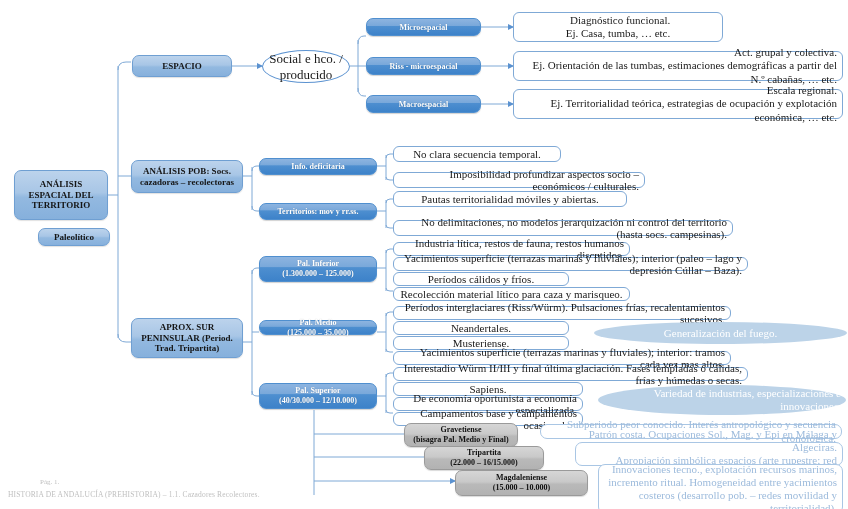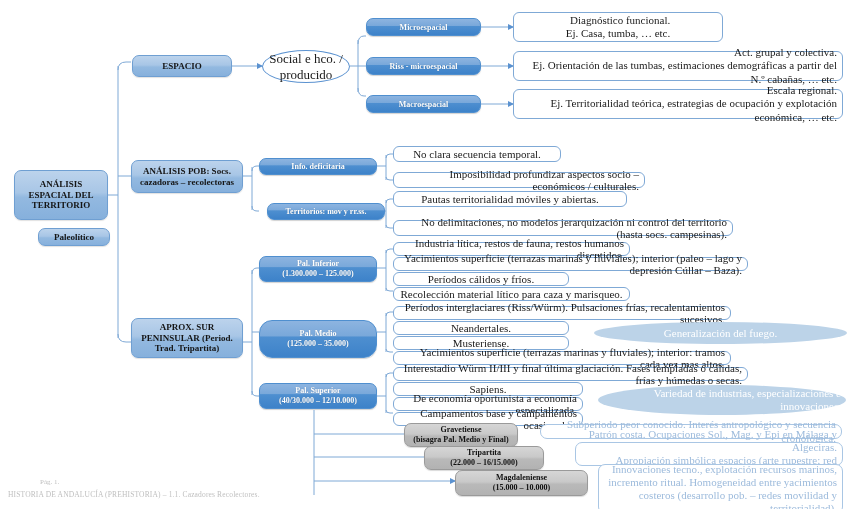--- a/index.html
+++ b/index.html
@@ -202,21 +202,21 @@
 Ej. Territorialidad teórica, estrategias de ocupación y explotación económica, … etc.</span>
   </div>
 
   <div class="node blue-lite t9 lh12 pad" style="left:131px;top:160px;width:112px;height:33px;">
     <span>ANÁLISIS POB: Socs. cazadoras – recolectoras</span>
   </div>
 
   <div class="node blue t8 pad" style="left:259px;top:158px;width:118px;height:17px;">
     <span>Info. deficitaria</span>
   </div>
-  <div class="node blue t8 pad" style="left:259px;top:203px;width:118px;height:17px;margin-left:8px;">
+  <div class="node blue t8 pad" style="left:259px;top:203px;width:118px;height:17px;">
     <span>Territorios: mov y rr.ss.</span>
   </div>
 
   <div class="node white t75 pad" style="left:393px;top:146px;width:168px;height:16px;">
     <span>No clara secuencia temporal.</span>
   </div>
   <div class="node white t75 pad" style="left:393px;top:172px;width:252px;height:16px;">
     <span>Imposibilidad profundizar aspectos socio – económicos / culturales.</span>
   </div>
   <div class="node white t75 pad" style="left:393px;top:191px;width:234px;height:16px;">
@@ -240,21 +240,21 @@
   <div class="node white t75 pad" style="left:393px;top:257px;width:355px;height:14px;">
     <span>Yacimientos superficie (terrazas marinas y fluviales); interior (paleo – lago y depresión Cúllar – Baza).</span>
   </div>
   <div class="node white t75 pad" style="left:393px;top:272px;width:176px;height:14px;">
     <span>Períodos cálidos y fríos.</span>
   </div>
   <div class="node white t75 pad" style="left:393px;top:287px;width:237px;height:14px;">
     <span>Recolección material lítico para caza y marisqueo.</span>
   </div>
 
-  <div class="node blue t8 lh12 pad" style="left:259px;top:320px;width:118px;height:38px;flex-direction:column;border-radius:13px;">
+  <div class="node blue t8 lh12 pad" style="left:259px;top:320px;width:118px;height:15px;flex-direction:column;">
     <span>Pal. Medio</span>
     <span>(125.000 – 35.000)</span>
   </div>
   <div class="node white t75 pad" style="left:393px;top:306px;width:338px;height:14px;">
     <span>Períodos interglaciares (Riss/Würm). Pulsaciones frías, recalentamientos sucesivos.</span>
   </div>
   <div class="node white t75 pad" style="left:393px;top:321px;width:176px;height:14px;">
     <span>Neandertales.</span>
   </div>
   <div class="node white t75 pad" style="left:393px;top:336px;width:176px;height:14px;">

